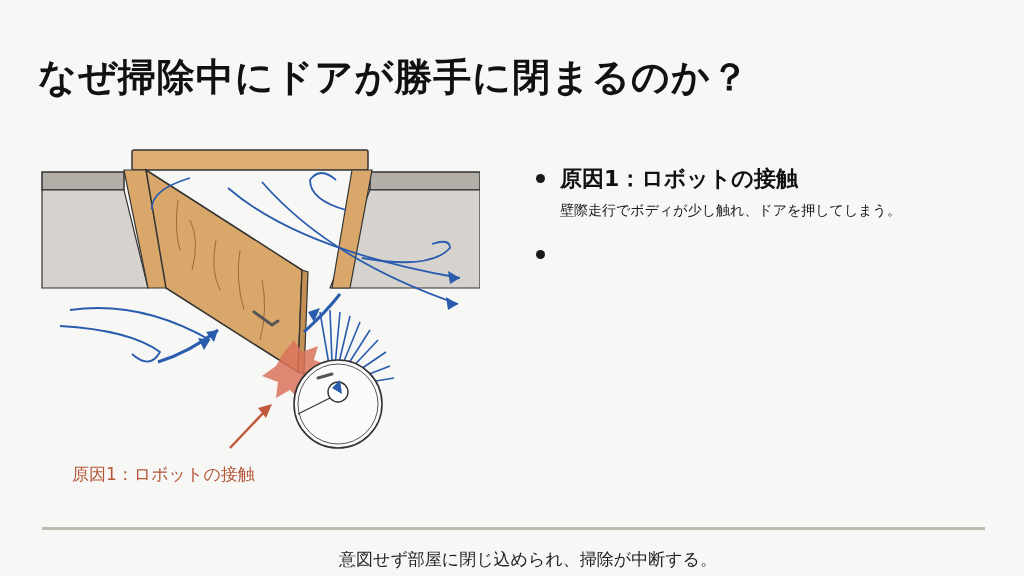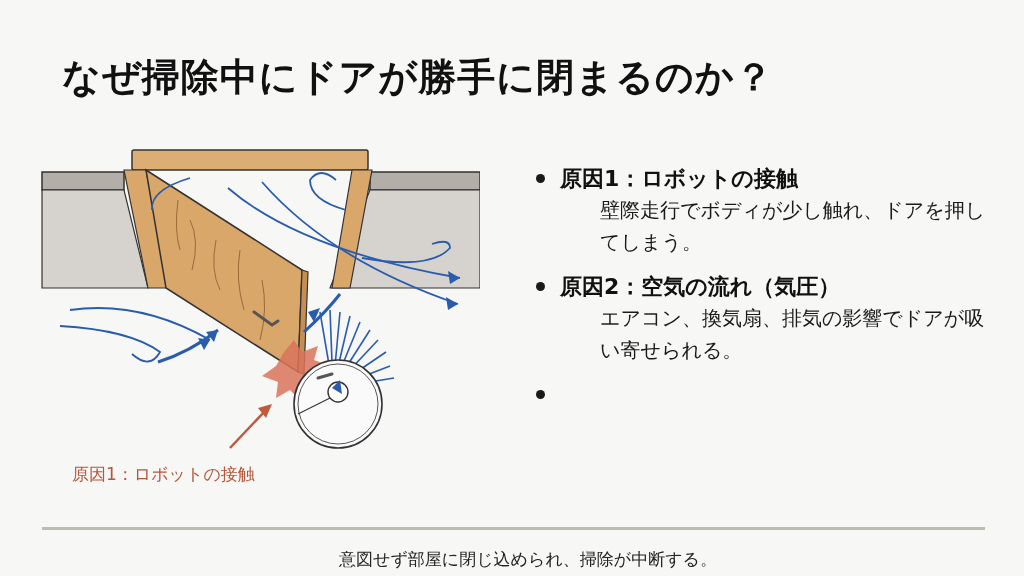--- a/index.html
+++ b/index.html
@@ -1,25 +1,25 @@
 <!DOCTYPE html>
 <html><head>
 <meta charset="utf-8">
 <style>
   html,body{margin:0;padding:0;}
   body{width:1024px;height:576px;background:#f7f7f5;position:relative;overflow:hidden;
        font-family:"DejaVu Sans","Liberation Sans",sans-serif;color:#1a1a1a;}
-  .title{position:absolute;left:38px;top:52px;font-size:38px;font-weight:bold;letter-spacing:1px;color:#111;white-space:nowrap;margin-left:24px;}
+  .title{position:absolute;left:38px;top:52px;font-size:38px;font-weight:bold;letter-spacing:1px;color:#111;white-space:nowrap;}
   .illus{position:absolute;left:40px;top:140px;width:440px;height:360px;}
   .illus-label{position:absolute;left:72px;top:463px;font-size:17px;color:#b5573a;white-space:nowrap;}
   .causes{position:absolute;left:536px;top:164px;width:460px;}
   .cause{position:relative;padding-left:24px;margin-bottom:14px;}
   .bullet{position:absolute;left:0;top:10px;width:9px;height:9px;border-radius:50%;background:#1a1a1a;}
   .cause-head{font-size:22px;font-weight:bold;line-height:30px;color:#111;white-space:nowrap;}
-  .cause-body{font-size:20px;line-height:32px;color:#1a1a1a;margin-left:40px;}
+  .cause-body{font-size:14px;line-height:32px;color:#1a1a1a;}
   .divider{position:absolute;left:42px;top:527px;width:943px;height:3px;background:#bdbcb2;}
   .footer{position:absolute;left:16px;width:1024px;top:548px;text-align:center;font-size:17px;color:#222;white-space:nowrap;}
 </style>
 </head>
 <body>
 
 <div class="title">なぜ掃除中にドアが勝手に閉まるのか？</div>
 
 <div class="illus">
   <svg width="440" height="360" viewBox="0 0 440 360" xmlns="http://www.w3.org/2000/svg">
@@ -99,22 +99,17 @@
 <div class="illus-label">原因1：ロボットの接触</div>
 
 <div class="causes">
   <div class="cause">
     <span class="bullet"></span>
     <div class="cause-head">原因1：ロボットの接触</div>
     <div class="cause-body">壁際走行でボディが少し触れ、ドアを押してしまう。</div>
   </div>
   <div class="cause">
     <span class="bullet"></span>
-    <div class="cause-head">原因2：空気の流れ（気圧）</div>
-    <div class="cause-body">エアコン、換気扇、排気の影響でドアが吸い寄せられる。</div>
-  </div>
-  <div class="cause">
-    <span class="bullet"></span>
   </div>
 </div>
 
 <div class="divider"></div>
 <div class="footer">意図せず部屋に閉じ込められ、掃除が中断する。</div>
 
 </body></html>

